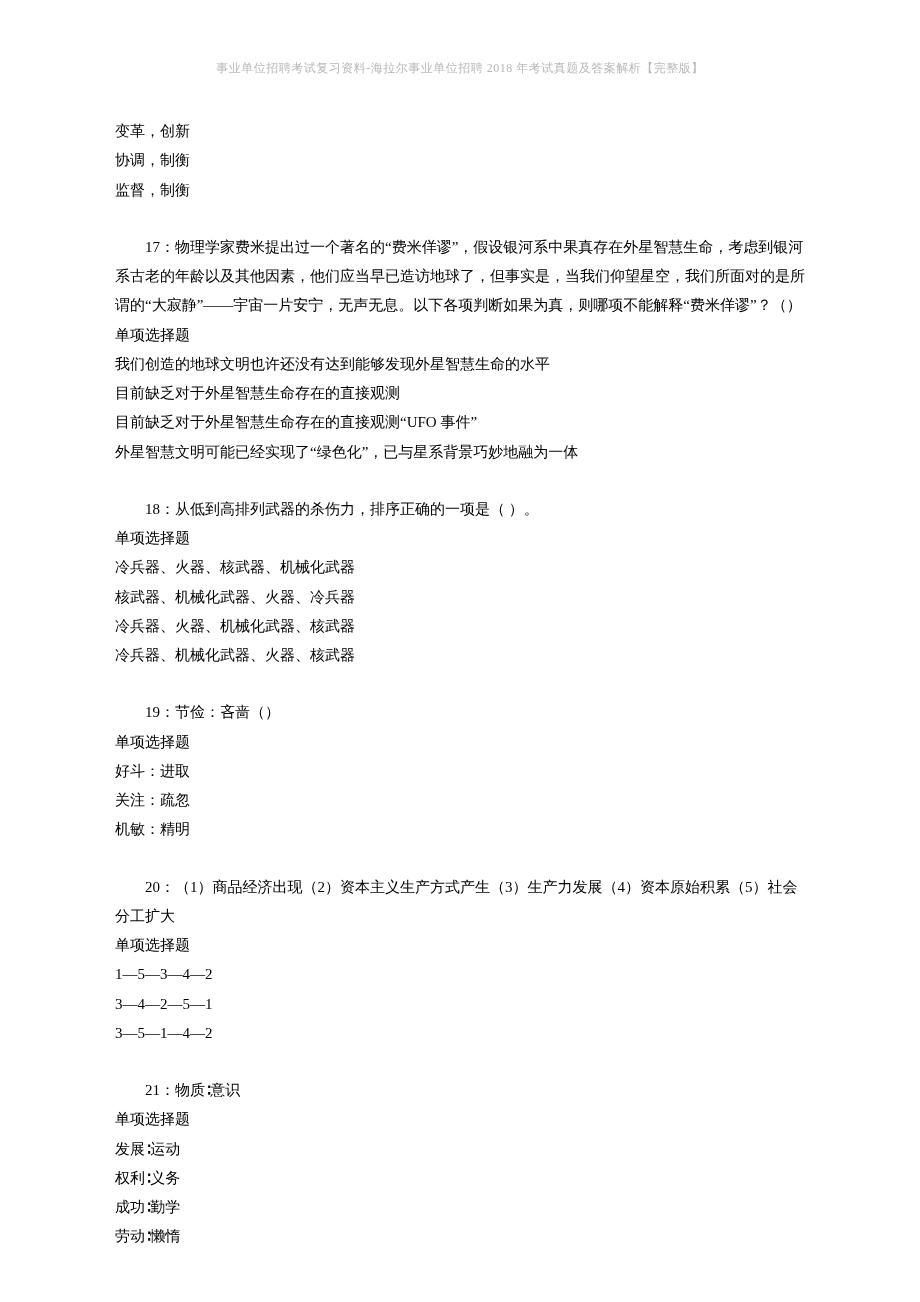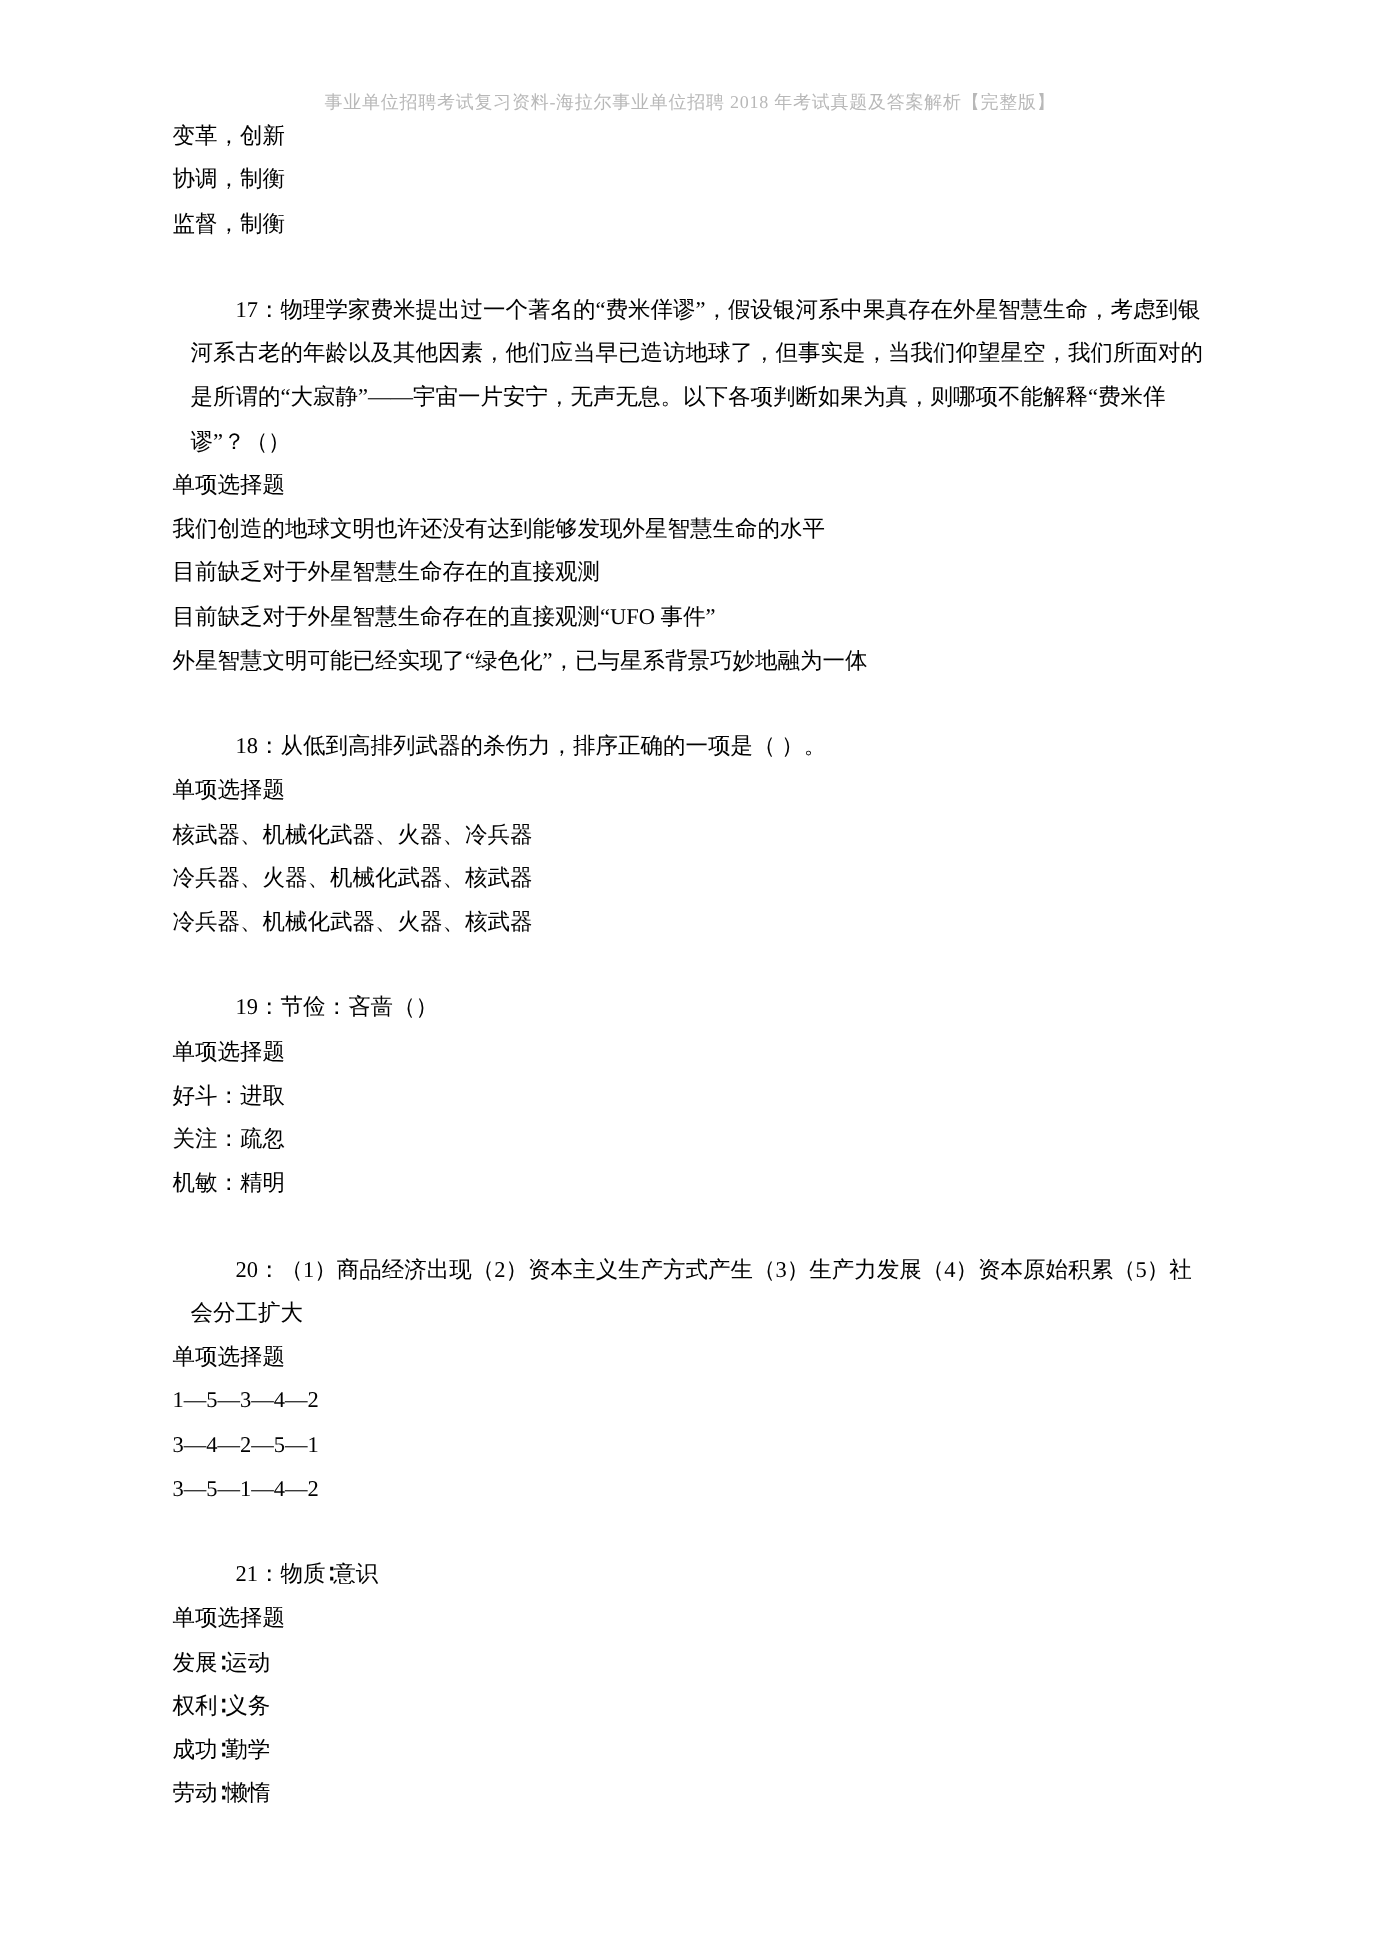--- a/index.html
+++ b/index.html
@@ -13,33 +13,33 @@
     width: 920px;
     min-height: 1302px;
     padding: 60px 115px 40px 115px;
     box-sizing: border-box;
     position: relative;
   }
   .header {
     text-align: center;
     font-size: 12px;
     color: #b8b8b8;
+    margin-bottom: 40px;
     letter-spacing: 0.5px;
   }
   .content {
     font-size: 15px;
     color: #000000;
     line-height: 1.95;
   }
   .line {
     display: block;
   }
   .indent {
     text-indent: 2em;
-    margin-left: 12px;
   }
   .block {
     margin-bottom: 28px;
   }
   .block:last-of-type {
     margin-bottom: 0;
   }
 </style>
 </head>
 <body>
@@ -56,20 +56,21 @@
         <div class="line indent">17：物理学家费米提出过一个著名的“费米佯谬”，假设银河系中果真存在外星智慧生命，考虑到银河系古老的年龄以及其他因素，他们应当早已造访地球了，但事实是，当我们仰望星空，我们所面对的是所谓的“大寂静”——宇宙一片安宁，无声无息。以下各项判断如果为真，则哪项不能解释“费米佯谬”？（）</div>
         <div class="line">单项选择题</div>
         <div class="line">我们创造的地球文明也许还没有达到能够发现外星智慧生命的水平</div>
         <div class="line">目前缺乏对于外星智慧生命存在的直接观测</div>
         <div class="line">目前缺乏对于外星智慧生命存在的直接观测“UFO 事件”</div>
         <div class="line">外星智慧文明可能已经实现了“绿色化”，已与星系背景巧妙地融为一体</div>
       </div>
       <div class="block">
         <div class="line indent">18：从低到高排列武器的杀伤力，排序正确的一项是（  ）。</div>
         <div class="line">单项选择题</div>
+        <div class="line">冷兵器、火器、核武器、机械化武器</div>
         <div class="line">核武器、机械化武器、火器、冷兵器</div>
         <div class="line">冷兵器、火器、机械化武器、核武器</div>
         <div class="line">冷兵器、机械化武器、火器、核武器</div>
       </div>
       <div class="block">
         <div class="line indent">19：节俭：吝啬（）</div>
         <div class="line">单项选择题</div>
         <div class="line">好斗：进取</div>
         <div class="line">关注：疏忽</div>
         <div class="line">机敏：精明</div>

